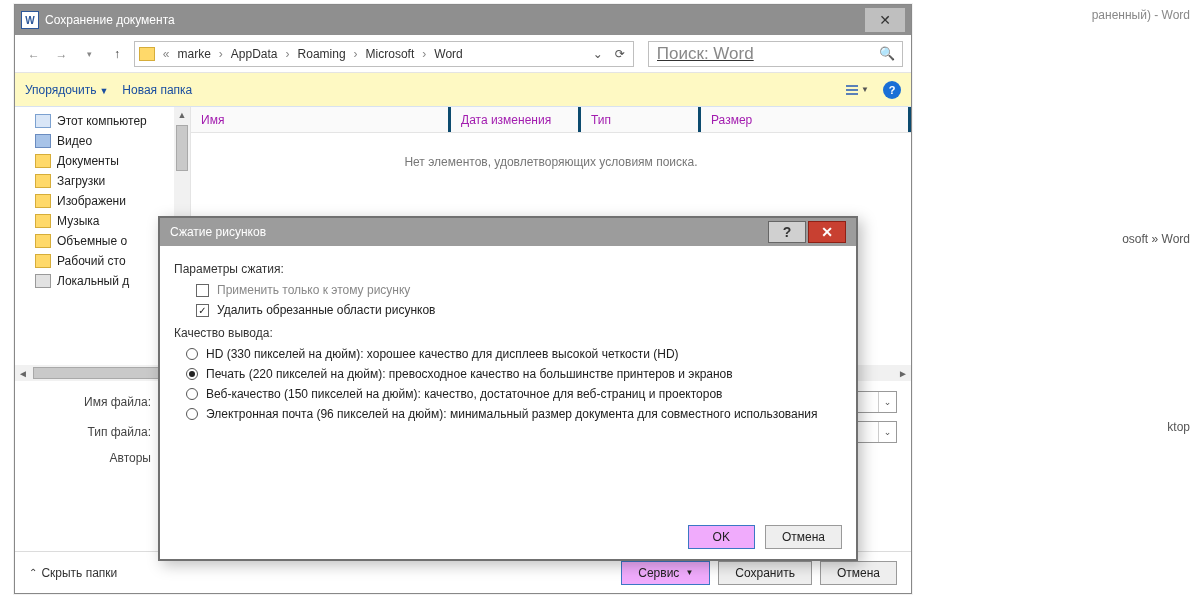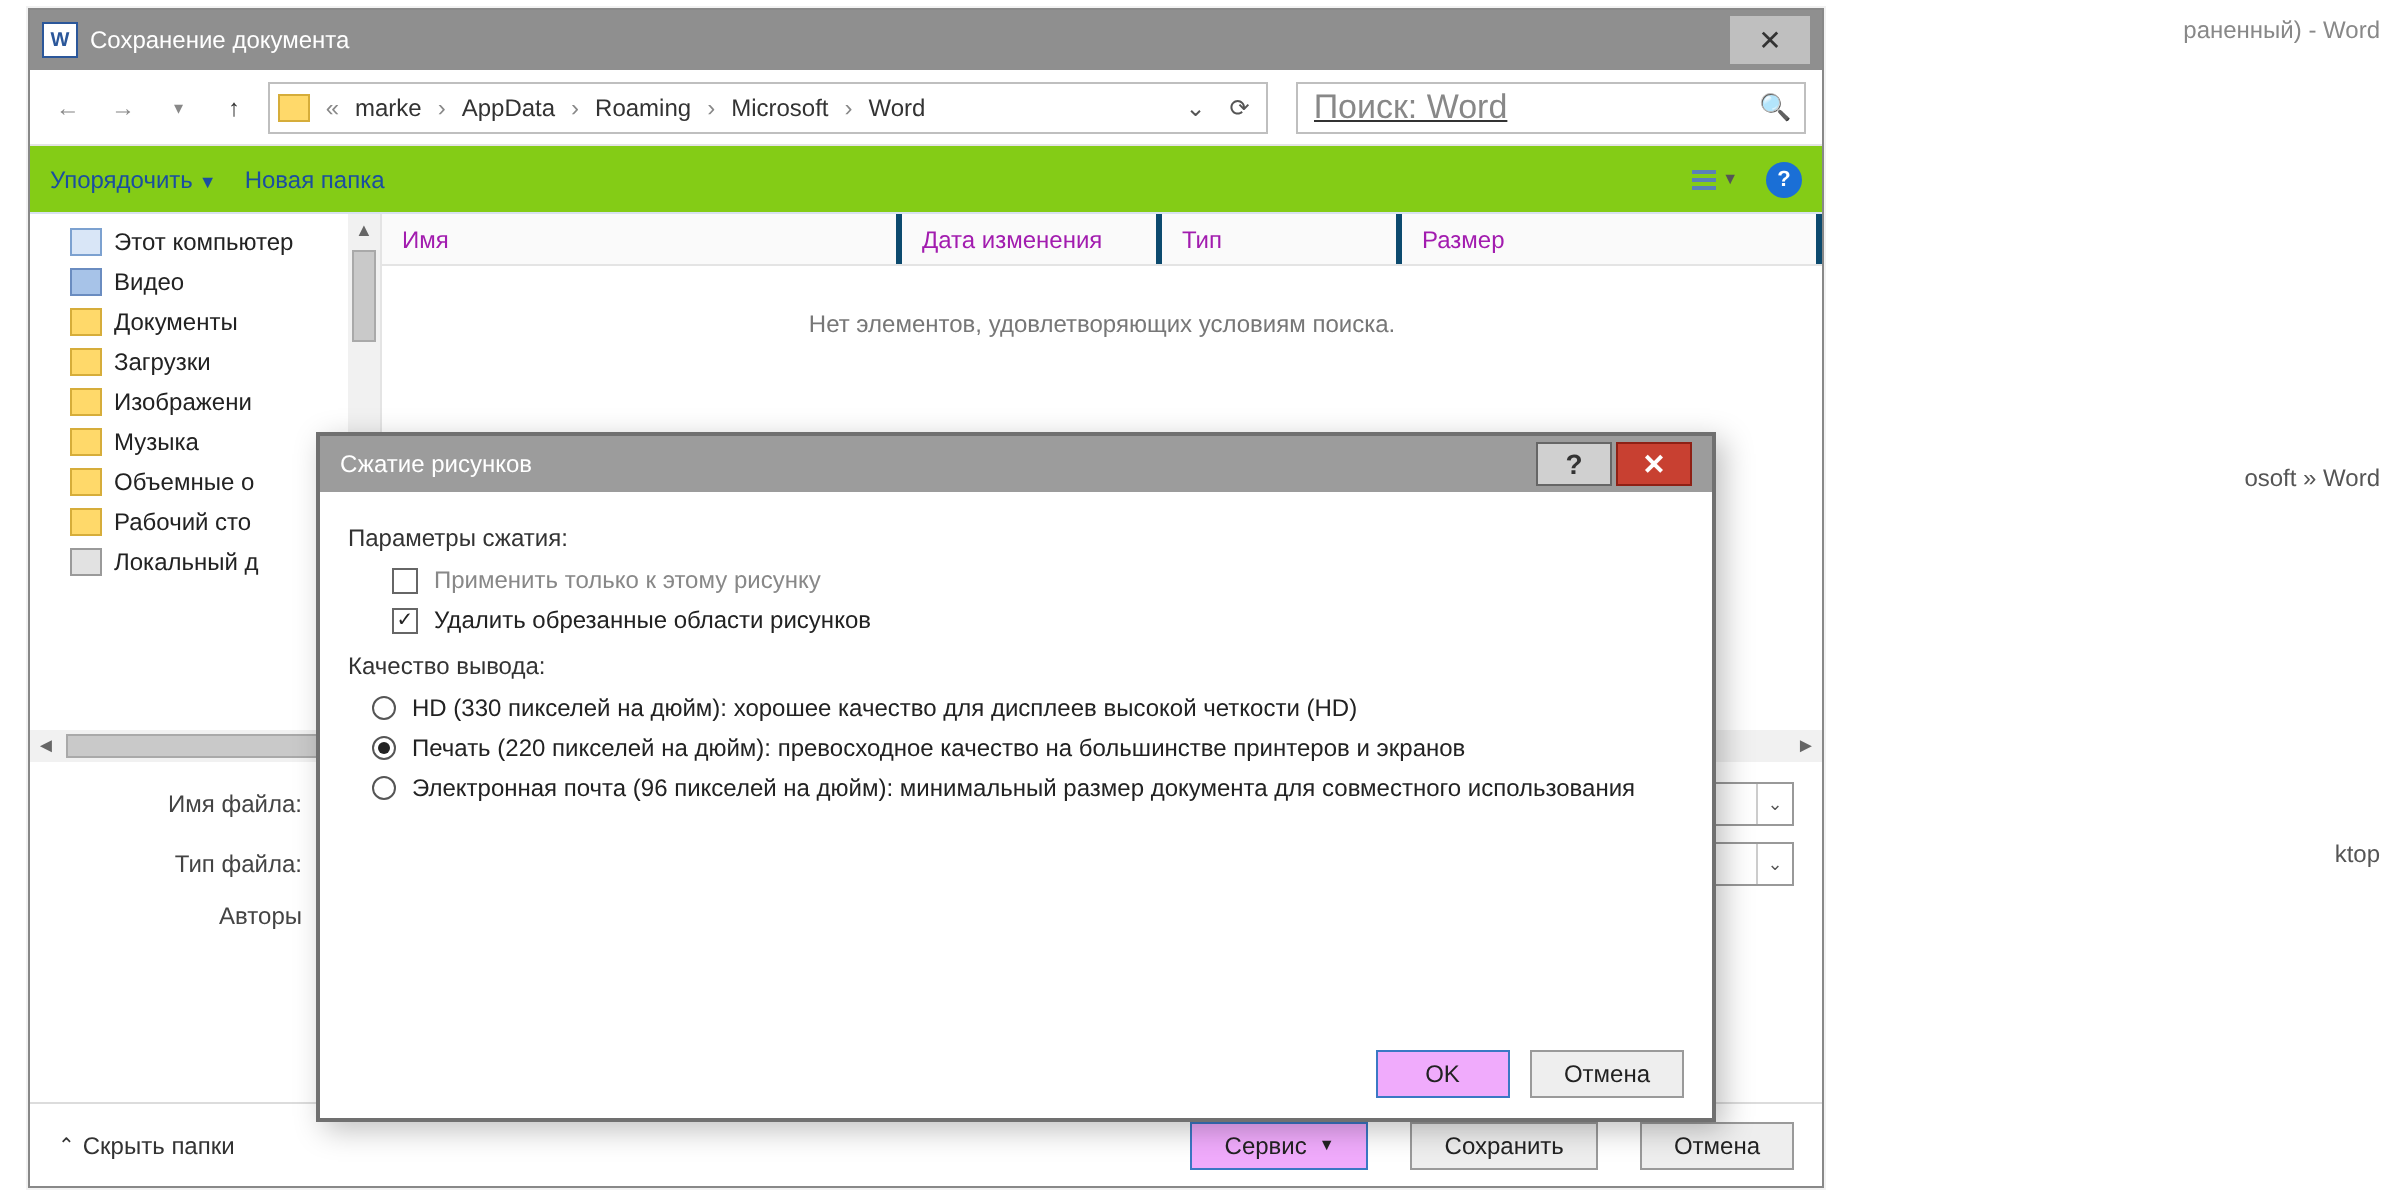--- a/index.html
+++ b/index.html
@@ -24,21 +24,21 @@
   .crumbs .folder-ic { width: 16px; height: 14px; background: #ffd96a; border: 1px solid #d6ad3a; }
   .crumbs .sep { color:#888; margin: 0 4px; }
   .crumbs .crumb { color:#333; }
   .crumbs .dd { margin-left:auto; width:18px; text-align:center; color:#555; }
   .refresh { width: 18px; text-align:center; color:#555; }
   .search { flex: 1; height: 26px; border: 1px solid #bfbfbf; display:flex; align-items:center; padding: 0 6px; margin-left: 8px; }
   .search input { border:none; outline:none; flex:1; font-size:17px; color:#333;text-decoration:underline; }
   .search input::placeholder { color:#888; }
   .search .sicon { color:#888; font-size: 13px; }
 
-  .cmdbar { height: 34px; background: #84cc16; border-bottom: 1px solid #d8e2f0; display:flex; align-items:center; padding: 6px 10px; gap: 14px; }
+  .cmdbar { height: 34px; background: #fef9c3; border-bottom: 1px solid #d8e2f0; display:flex; align-items:center; padding: 6px 10px; gap: 14px; }
   .cmdbar .link { color: #1a4ea0; }
   .cmdbar .link .dd { font-size:9px; margin-left:3px; }
   .cmdbar .right { margin-left:auto; display:flex; align-items:center; gap: 14px; }
   .viewbtn { display:flex; align-items:center; gap:3px; color:#555; }
   .viewbtn .bars { display:flex; flex-direction:column; gap:2px; }
   .viewbtn .bars span { width:12px; height:2px; background:#5a80b8; }
   .help { width:18px; height:18px; border-radius:50%; background:#1a6fd6; color:#fff; display:flex; align-items:center; justify-content:center; font-weight:bold; font-size:11px; }
 
   .body1 { display:flex; height: 258px; }
   .tree { width: 176px; border-right: 1px solid #e4e4e4; position:relative; padding: 4px 0; }
@@ -66,21 +66,21 @@
 
   .formarea { position:absolute; left:0; right:0; top: 378px; padding: 8px 14px 0 14px; }
   .formrow { display:flex; align-items:center; margin-bottom: 8px; }
   .formrow .lbl { width: 130px; text-align:right; color:#444; padding-right: 8px; white-space: nowrap; overflow: hidden;}
   .formrow .combo { flex:1; height:22px; border:1px solid #999; background:#fff; display:flex; align-items:center; }
   .formrow .combo .dd { margin-left:auto; width:18px; height:100%; display:flex; align-items:center; justify-content:center; border-left:1px solid #ccc; color:#555; font-size:9px;}
   .authors { color:#888; padding-left: 60px; }
 
   .dlg1-foot { position:absolute; left:0; right:0; bottom:0; height: 42px; border-top:1px solid #dcdcdc; display:flex; align-items:center; padding: 0 14px; }
   .dlg1-foot .hide { color:#333; display:flex; align-items:center; gap:4px; }
-  .dlg1-foot .right { margin-left:auto; display:flex; gap:21px; }
+  .dlg1-foot .right { margin-left:auto; display:flex; gap:8px; }
   .btn { height:24px; border:1px solid #9a9a9a; background:#eeeeee; padding:0 16px; display:flex; align-items:center; font-size:12px; color:#222;}
   .btn.primary { border-color:#3b78c4; background:#f0abfc; }
   .btn .dd { font-size:8px; margin-left:6px; }
 
   
   .dlg2 { position:absolute; left: 158px; top: 216px; width: 700px; height: 345px; border: 2px solid #707070; background: #fff; box-shadow: 4px 4px 14px rgba(0,0,0,.25); z-index: 10; }
   .dlg2-title { height: 28px; background: #9c9c9c; display:flex; align-items:center; padding: 0 10px; color:#fff; font-size:12px; }
   .dlg2-title .spacer { flex:1; }
   .dlg2-title .hb { width:38px; height:22px; display:flex; align-items:center; justify-content:center; font-size:14px; border:1px solid #666; background:#d0d0d0; color:#333; margin-left:2px; font-weight:bold;}
   .dlg2-title .hb.close2 { background:#c84031; border-color:#8e2015; color:#fff; }
@@ -273,20 +273,24 @@
       <span>HD (330 пикселей на дюйм): хорошее качество для дисплеев высокой четкости (HD)</span>
     </div>
     <div class="radiorow">
       <span class="radio">
           <span class="dot"></span>
         </span>
       <span>Печать (220 пикселей на дюйм): превосходное качество на большинстве принтеров и экранов</span>
     </div>
     <div class="radiorow">
       <span class="radio"></span>
+      <span>Веб-качество (150 пикселей на дюйм): качество, достаточное для веб-страниц и проекторов</span>
+    </div>
+    <div class="radiorow">
+      <span class="radio"></span>
       <span>Электронная почта (96 пикселей на дюйм): минимальный размер документа для совместного использования</span>
     </div>
   </div>
   <div class="dlg2-foot">
     <div class="btn primary" style="padding:0 24px;">OK</div>
     <div class="btn">Отмена</div>
   </div>
 </div>
 
 </body></html>

